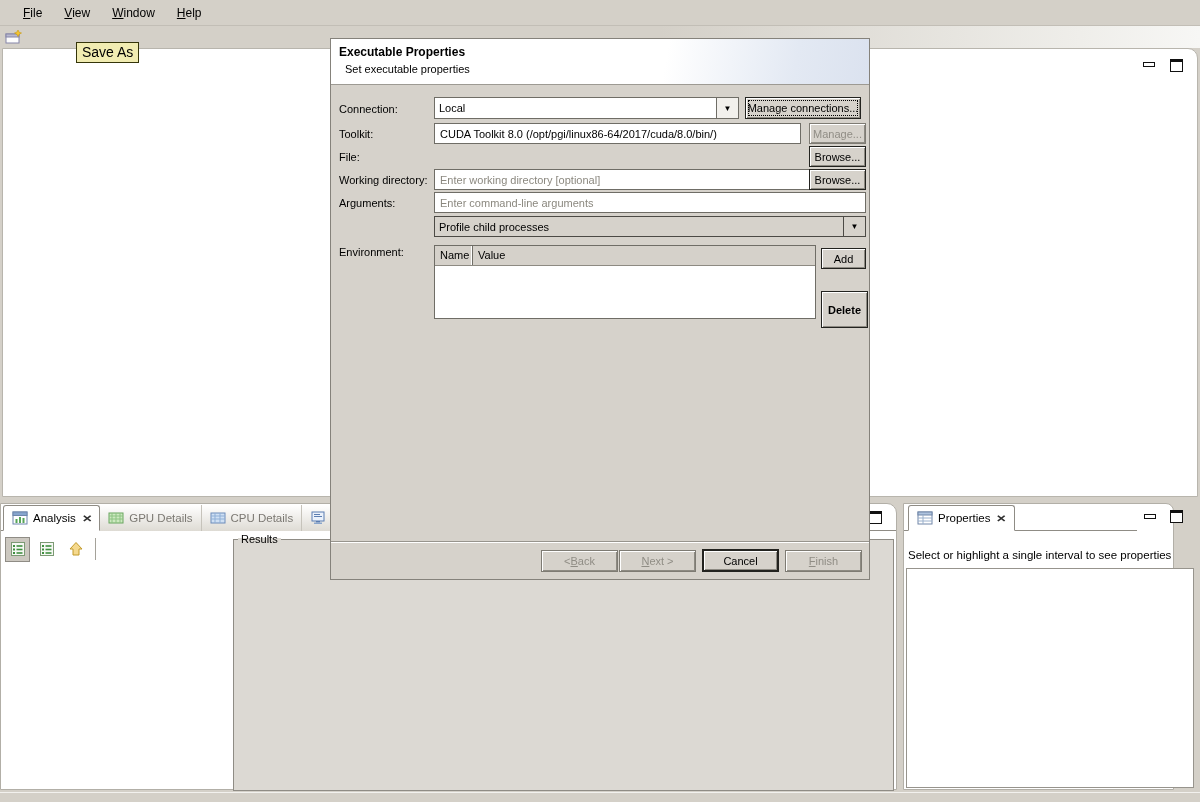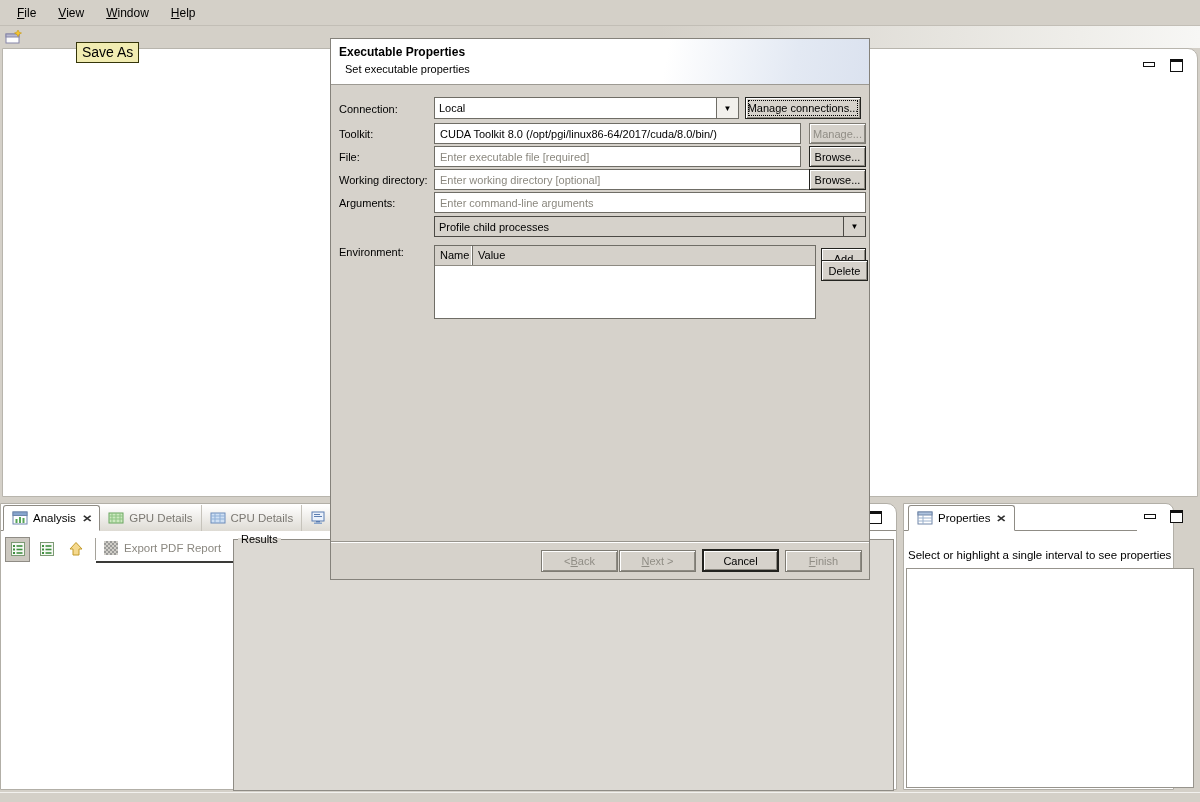--- a/index.html
+++ b/index.html
@@ -1,21 +1,21 @@
 <!DOCTYPE html>
 <html><head>
 <meta charset="utf-8">
 <style>
   * { margin:0; padding:0; box-sizing:border-box; }
   html,body { width:1200px; height:802px; overflow:hidden; }
   body { font-family:"Liberation Sans", sans-serif; font-size:11px; background:#d4d0c8; color:#000; position:relative; }
   #app { position:absolute; inset:0; }
 
   
-  .menubar { position:absolute; left:0; top:0; width:1200px; height:26px; background:#d4d0c8; border-bottom:1px solid #c2beb6; display:flex; align-items:center; padding-left:6px; }
+  .menubar { position:absolute; left:0; top:0; width:1200px; height:26px; background:#d4d0c8; border-bottom:1px solid #c2beb6; display:flex; align-items:center; padding-left:12px; }
   .menu-item { padding:3px 11px; font-size:12px; cursor:default; }
   .mn { text-decoration:underline; }
 
   
   .toolbar { position:absolute; left:0; top:26px; width:1200px; height:22px; background:linear-gradient(to right,#d4d0c8 55%,#efeeea 90%,#f7f7f5 100%); display:flex; align-items:center; gap:8px; padding-left:5px; }
   .tool-btn { width:18px; height:17px; position:relative; }
   .checker { width:16px; height:15px; background-color:#d0cec8;
     background-image:linear-gradient(45deg,#9a9a98 25%,transparent 25%,transparent 75%,#9a9a98 75%),linear-gradient(45deg,#9a9a98 25%,transparent 25%,transparent 75%,#9a9a98 75%);
     background-size:4px 4px; background-position:0 0,2px 2px; }
 
@@ -174,24 +174,20 @@
             <path d="M6.5 12 h6" stroke="#3f8f3f" stroke-width="1.6"></path>
         </svg>
       </span>
       <span class="mtb-btn">
         <svg class="icon16" viewBox="0 0 16 16">
           <path d="M8 1.5 L14 8 H11 V14 H5 V8 H2 Z" fill="#f5d98e" stroke="#c29a2a" stroke-width="1"></path>
         </svg>
       </span>
       <span class="mtb-sep"></span>
     </div>
-    <div class="export-strip">
-      <span class="checker" style="width:14px;height:14px;position:relative;"></span>
-      <span>Export PDF Report</span>
-    </div>
 
     <div class="results-box">
       <span class="results-legend">Results</span>
     </div>
   </div>
 
   <div class="rpanel">
     <div class="tab-row-line" style="right:36px;"></div>
     <div class="tab-row" style="padding-left:4px;">
       <span class="tab active">
@@ -227,21 +223,20 @@
         <span>Manage connections...</span>
       </div>
 
     <span class="dlg-label" style="top:89px;">Toolkit:</span>
     <input class="field" style="left: 103px; top: 84px; width: 367px;" value="CUDA Toolkit 8.0 (/opt/pgi/linux86-64/2017/cuda/8.0/bin/)">
     <div class="btn3d disabled" style="left:478px; top:84px; width:57px; height:21px;">
         <span>Manage...</span>
       </div>
 
     <span class="dlg-label" style="top:112px;">File:</span>
-    <input class="field" style="left: 103px; top: 107px; width: 367px;" placeholder="Enter executable file [required]">
     <div class="btn3d" style="left:478px; top:107px; width:57px; height:21px;">
         <span>Browse...</span>
       </div>
 
     <span class="dlg-label" style="top:135px;">Working directory:</span>
     <input class="field" style="left: 103px; top: 130px; width: 427px;" placeholder="Enter working directory [optional]">
     <div class="btn3d" style="left:478px; top:130px; width:57px; height:21px;">
         <span>Browse...</span>
       </div>
 
@@ -256,21 +251,21 @@
     <span class="dlg-label" style="top:207px;">Environment:</span>
     <div class="env-table">
       <div class="env-head">
         <span class="env-col c0">Name</span>
         <span class="env-col">Value</span>
       </div>
     </div>
     <div class="btn3d" style="left:490px; top:209px; width:45px; height:21px;">
         <span>Add</span>
       </div>
-    <div class="btn3d" style="left:490px; top:221px; width:47px; height:21px;">
+    <div class="btn3d" style="left:490px; top:252px; width:47px; height:37px;font-weight:bold;">
         <span>Delete</span>
       </div>
 
     <div class="dlg-sep"></div>
     <div class="btn3d disabled" style="left:210px; top:511px; width:77px; height:22px;">
       <span>&lt; </span>
         <span class="mn">B</span>
         <span>ack</span>
     </div>
     <div class="btn3d disabled" style="left:288px; top:511px; width:77px; height:22px;">

